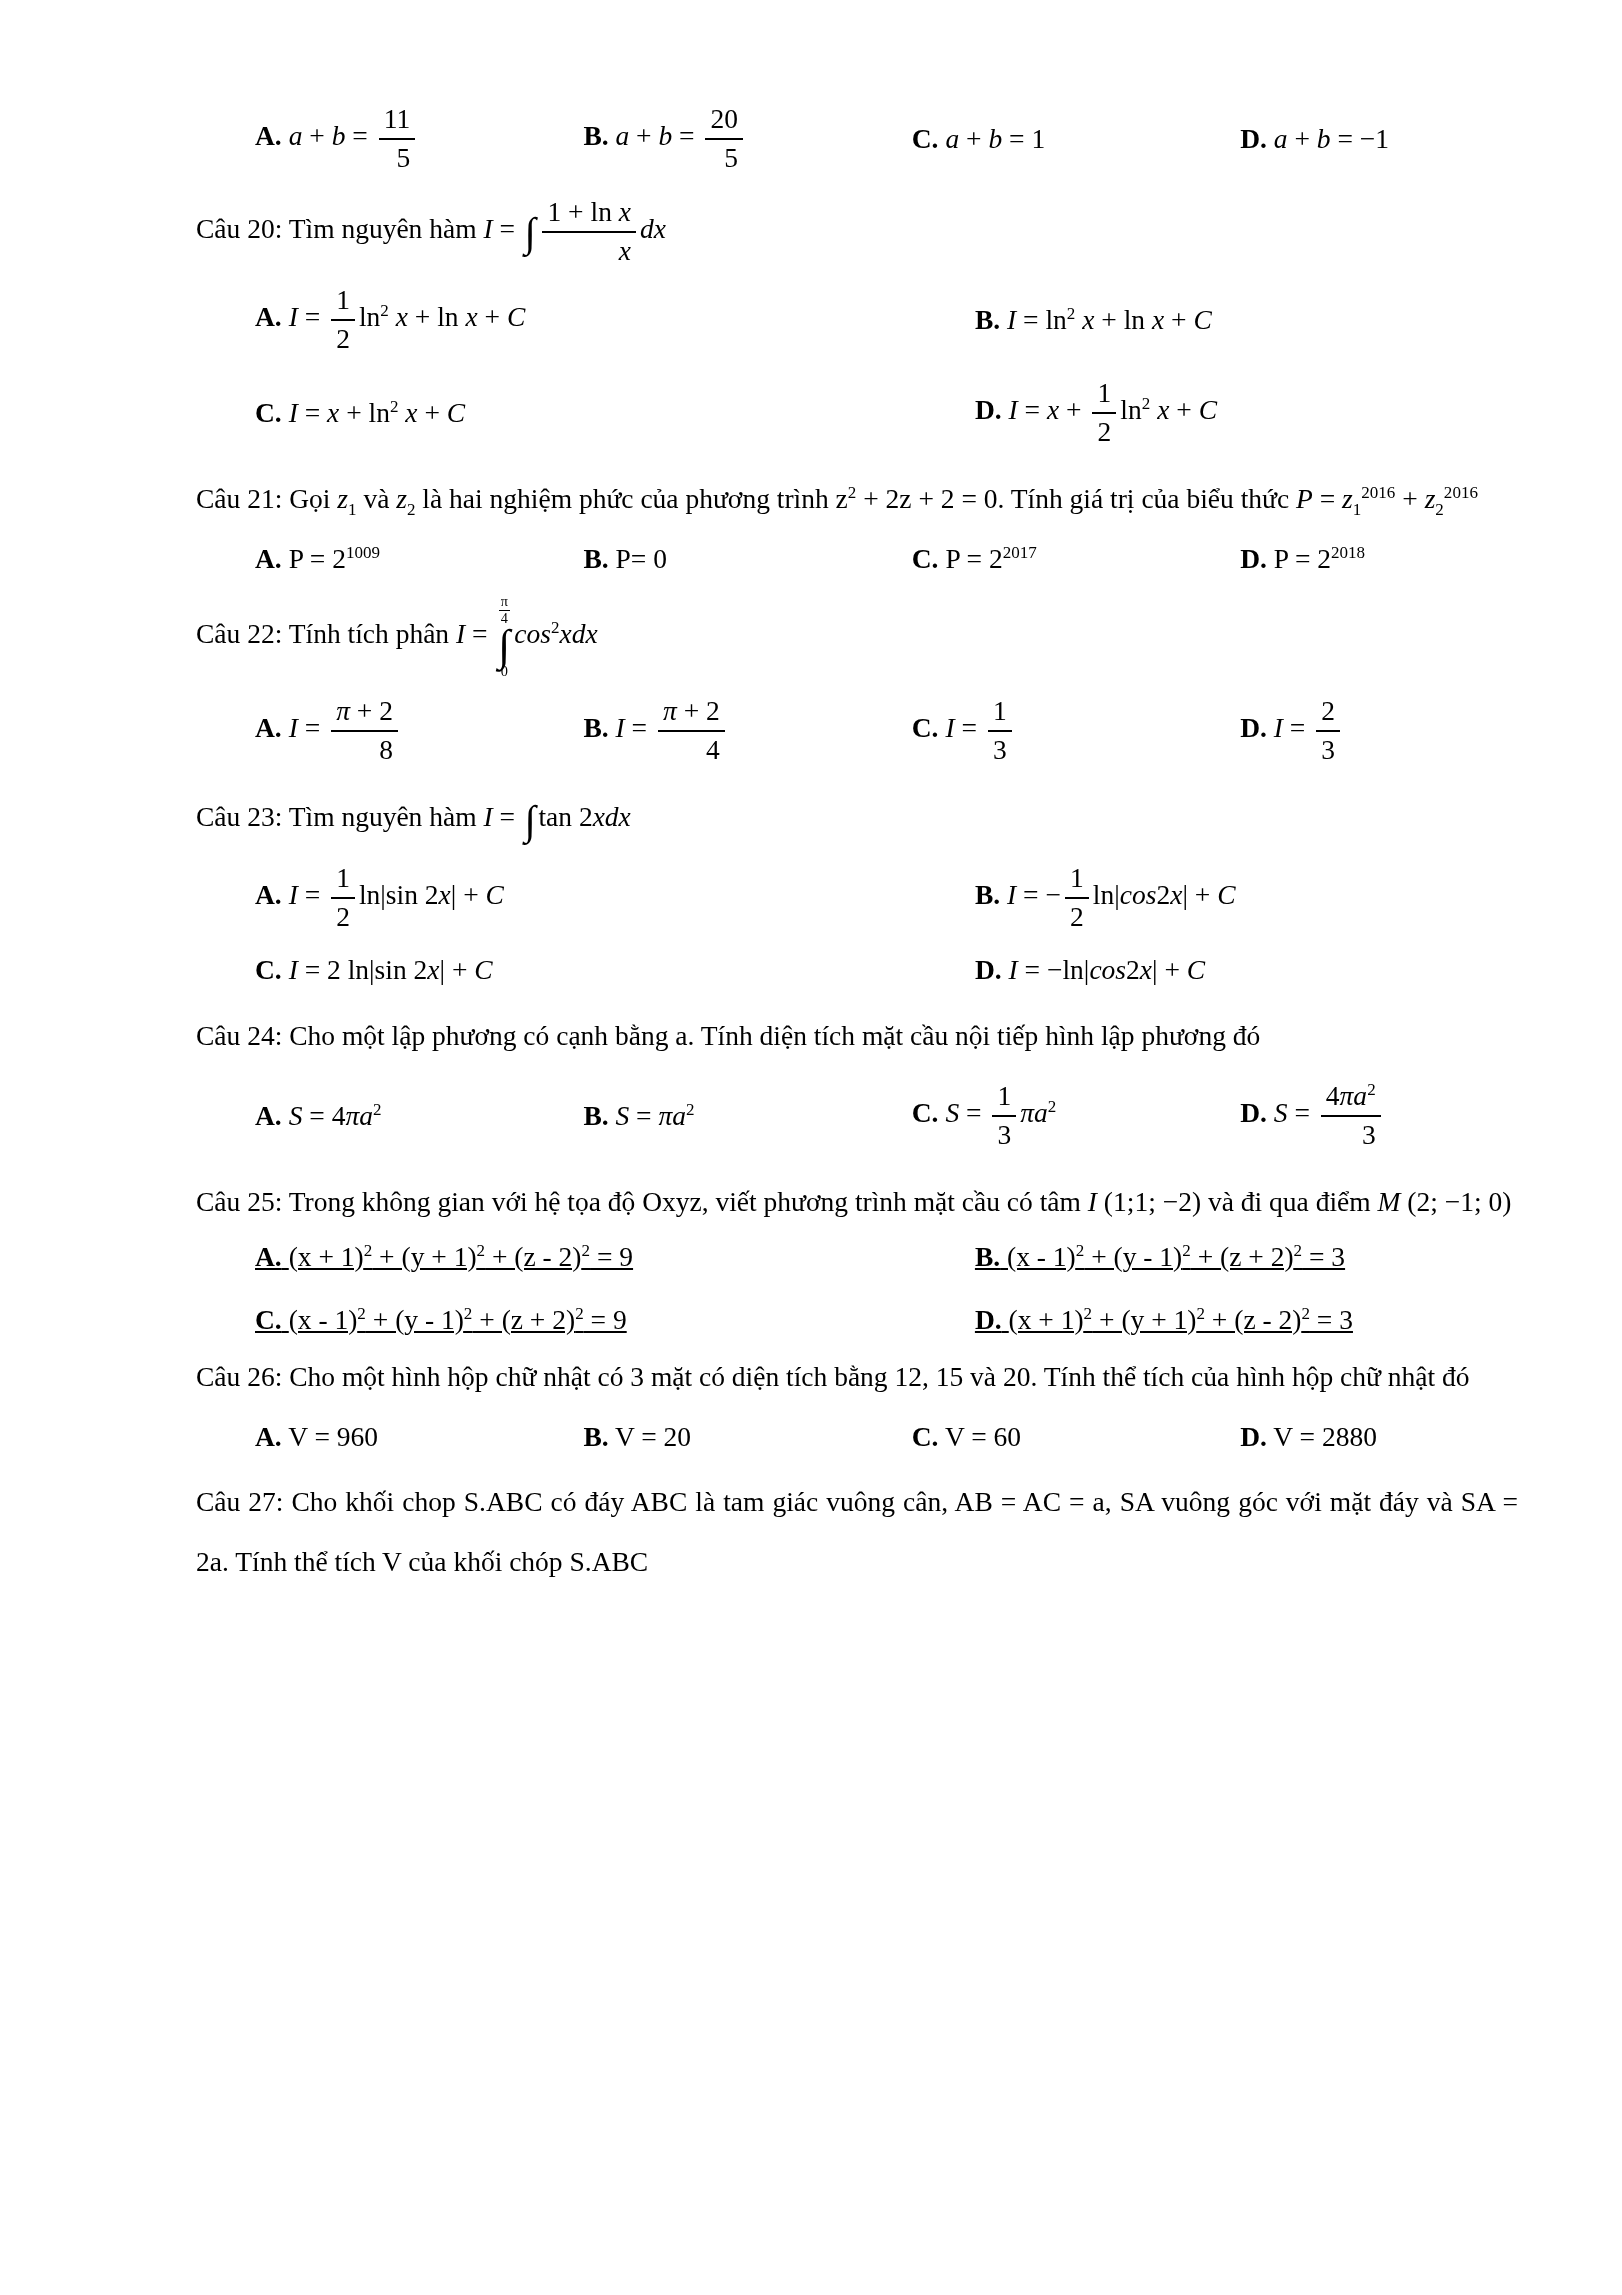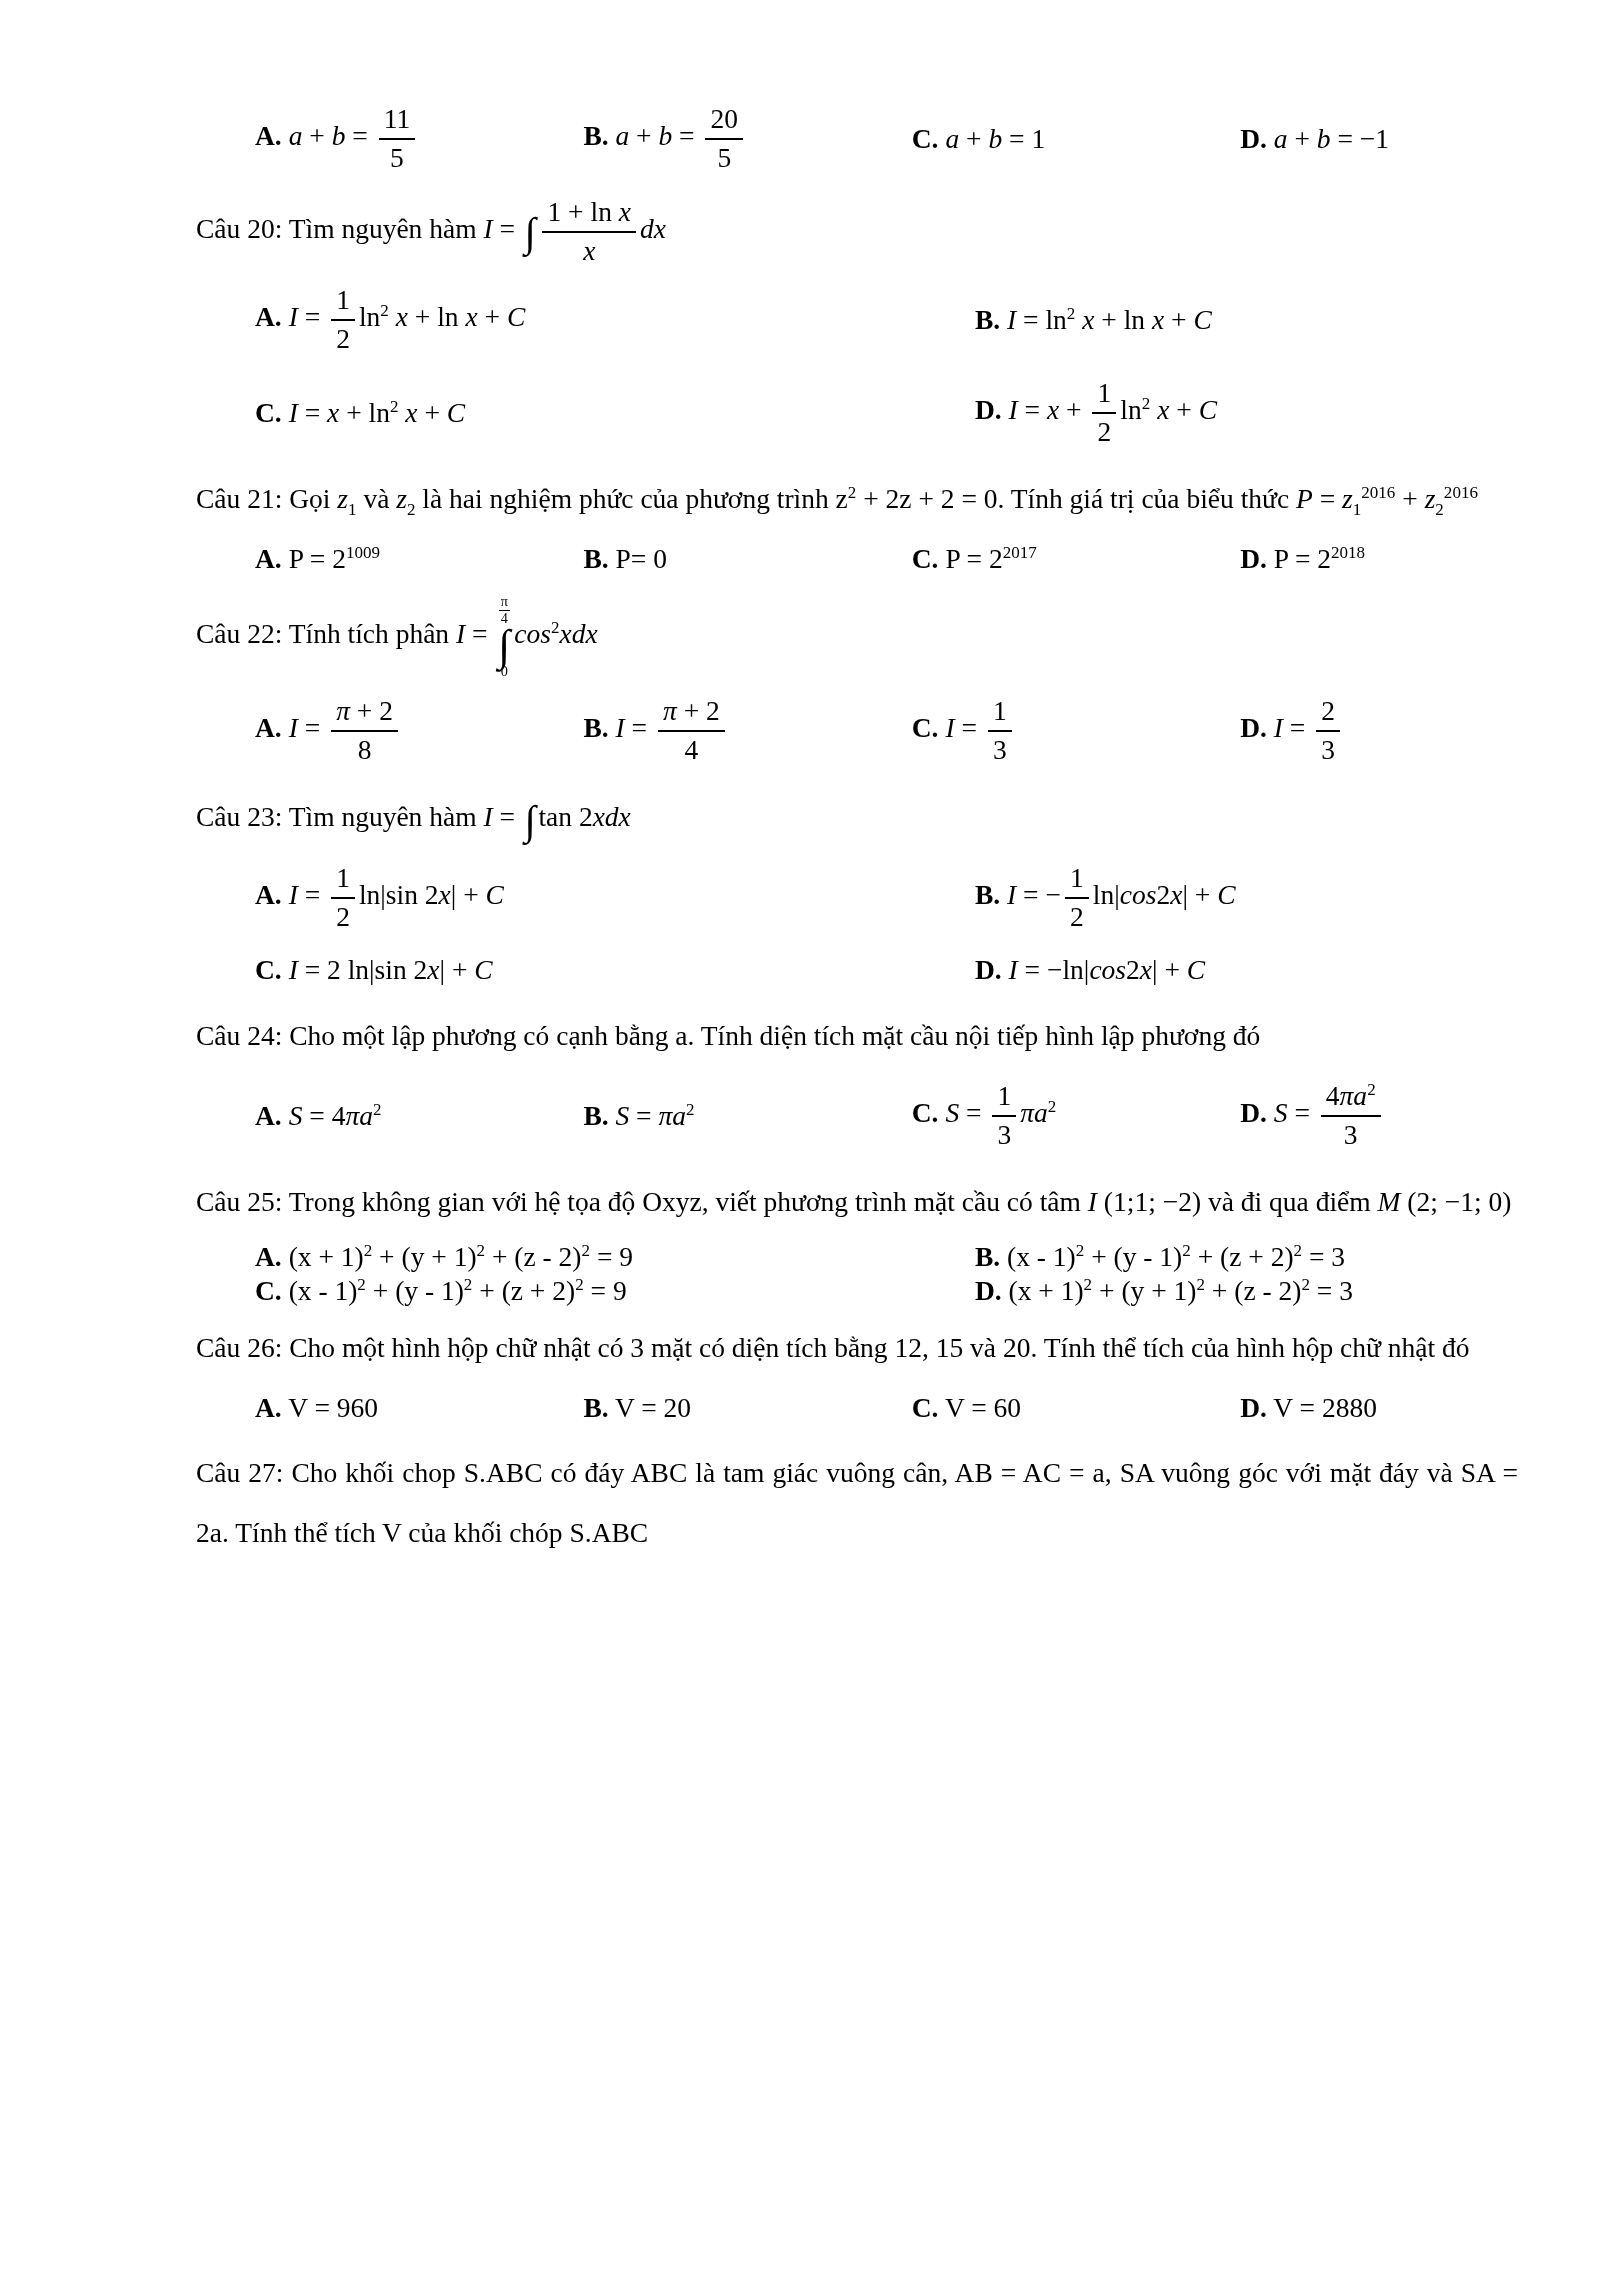--- a/index.html
+++ b/index.html
@@ -30,32 +30,32 @@
   .qlabel { font-weight: normal; }
   .opts {
     display: grid;
     padding-left: 59px;
     margin: 14.4px 0 19.6px 0;
     row-gap: 20px;
     align-items: center;
   }
   .opts.row4 { grid-template-columns: 26% 26% 26% 22%; }
   .opts.col2 { grid-template-columns: 57% 43%; }
-  .opts.col2-tight { grid-template-columns: 57% 43%; row-gap: 2px; margin: 9.2px 0 11.8px 0; }
+  .opts.col2-tight { grid-template-columns: 57% 43%; row-gap: 31px; margin: 9.2px 0 11.8px 0; text-decoration: underline; }
   .opt { white-space: nowrap; }
   .olet { font-weight: bold; }
   .obody { font-style: normal; }
   i { font-style: italic; }
   sup { font-size: 62%; vertical-align: super; line-height: 0; }
   sub { font-size: 62%; vertical-align: sub; line-height: 0; }
   
   .frac {
     display: inline-block;
     vertical-align: middle;
-    text-align: center;
+    text-align: right;
     line-height: 1.25;
     margin: 0 3.9px;
   }
   .frac .fn {
     display: block;
     padding: 0 5.2px 1.3px 5.2px;
     border-bottom: 2px solid #000;
   }
   .frac .fd { display: block; padding: 1.3px 5.2px 0 5.2px; }
   

